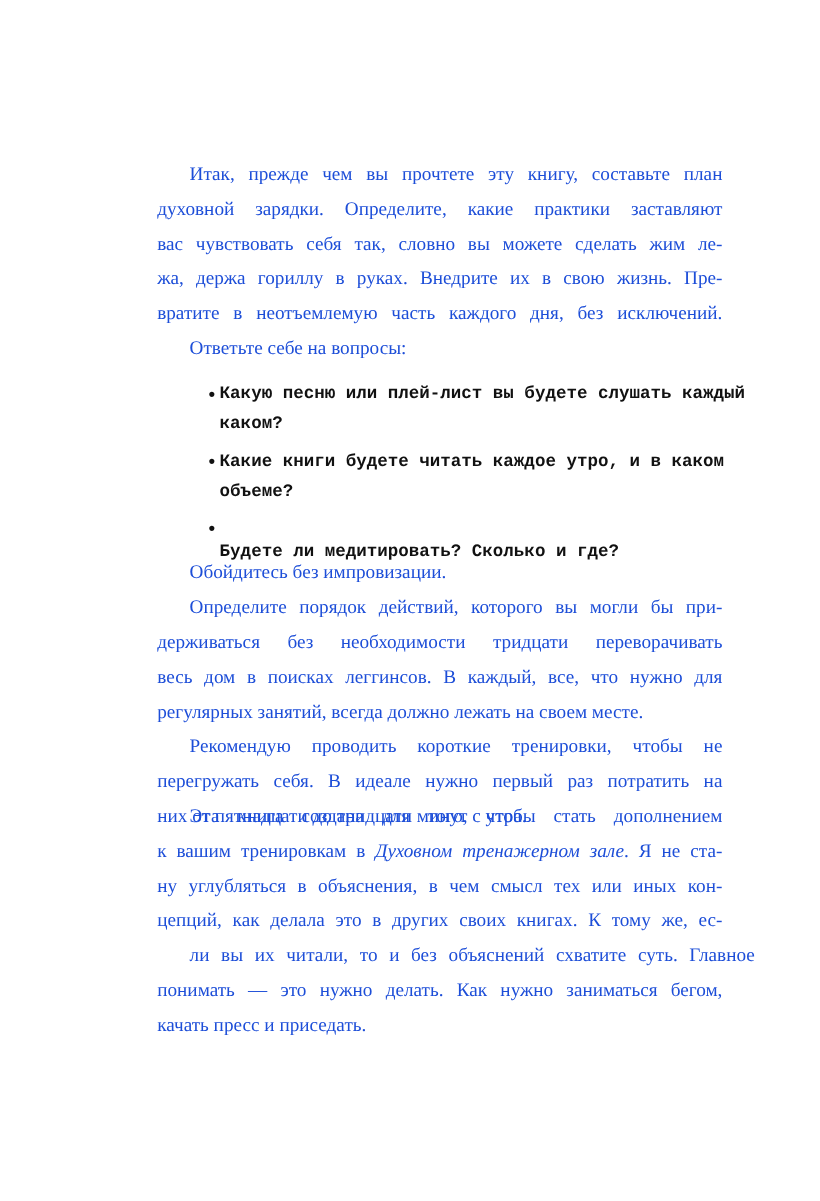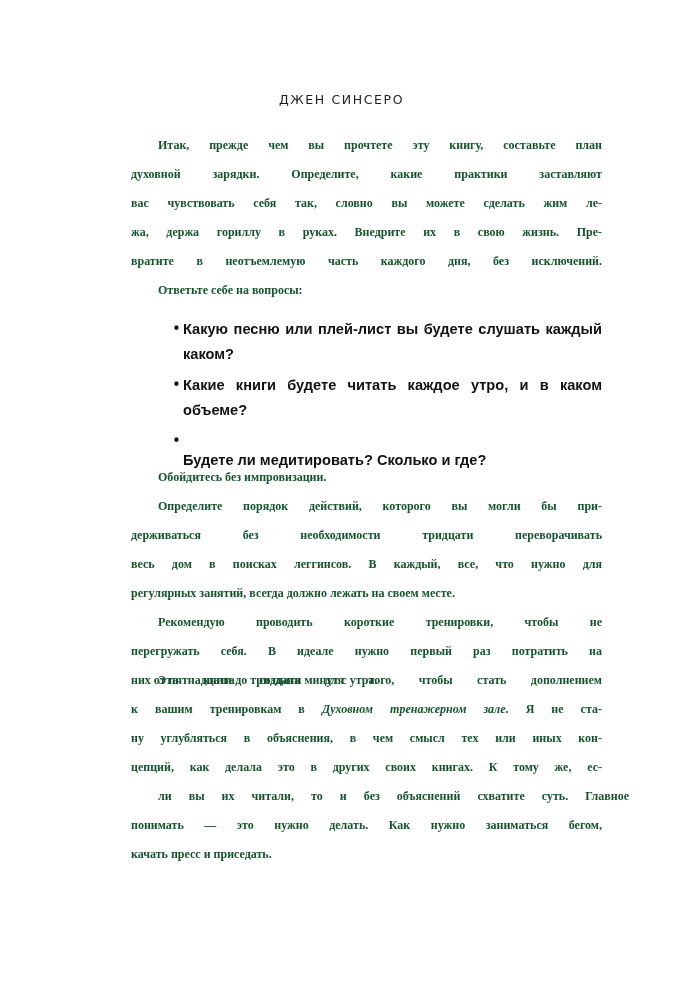--- a/index.html
+++ b/index.html
@@ -35,27 +35,26 @@
       position: absolute;
       left: 131px;
       width: 471px;
     }
     .line {
       position: absolute;
       left: 0;
       width: 471px;
       height: 29px;
       font-family: "Liberation Serif", "DejaVu Serif", serif;
-      font-size: 12px;
+      font-size: 16px;
       line-height: 29px;
       white-space: nowrap;
       text-align: justify;
       text-align-last: justify;
-      color: #14532d;
-      font-weight: bold;
+      color: #1d4ed8;
     }
     .line.last {
       text-align-last: left;
     }
     .line.indent {
       left: 27px;
       width: 444px;
     }
     .line i { font-style: italic; }
     .bullet-list {
@@ -70,21 +69,21 @@
       font-family: "DejaVu Sans", sans-serif;
       font-size: 15px;
       line-height: 26px;
       color: #111;
     }
     .bline {
       position: absolute;
       left: 52px;
       width: 419px;
       height: 26px;
-      font-family: Liberation Sans, sans-serif;
+      font-family: Liberation Mono, monospace;
       font-weight: bold;
       font-size: 14.6px;
       line-height: 26px;
       white-space: nowrap;
       text-align: justify;
       text-align-last: justify;
       color: #111;
     }
     .bline.last { text-align-last: left; }
     .page-number {
@@ -96,21 +95,20 @@
       font-family: "DejaVu Sans", sans-serif;
       font-size: 15px;
       color: #1e1e1e;
     }
   </style>
 </head>
 <body>
 
 <div class="page">
 
-  <div class="running-header">ДЖЕН СИНСЕРО</div>
 
   <div class="text-block" style="top:131px;">
     <div class="line indent" style="top:0px;">Итак, прежде чем вы прочтете эту книгу, составьте план</div>
     <div class="line" style="top:29px;">духовной зарядки. Определите, какие практики заставляют</div>
     <div class="line" style="top:58px;">вас чувствовать себя так, словно вы можете сделать жим ле-</div>
     <div class="line" style="top:87px;">жа, держа гориллу в руках. Внедрите их в свою жизнь. Пре-</div>
     <div class="line" style="top:116px;">вратите в неотъемлемую часть каждого дня, без исключений.</div>
   </div>
 
   <div class="text-block" style="top:276px;">

